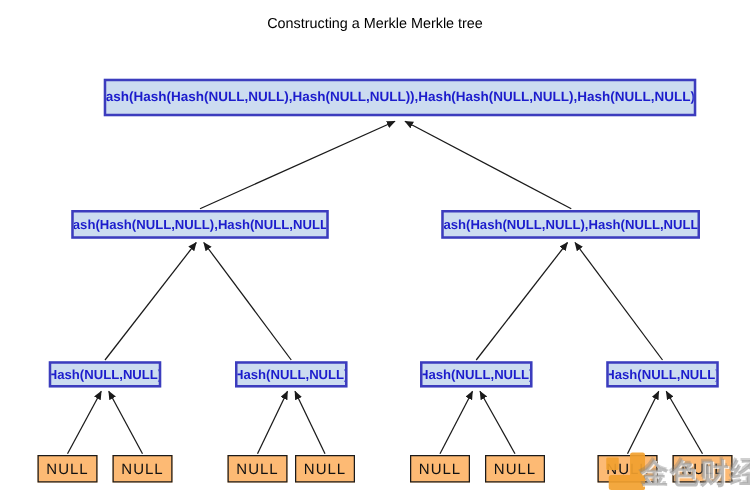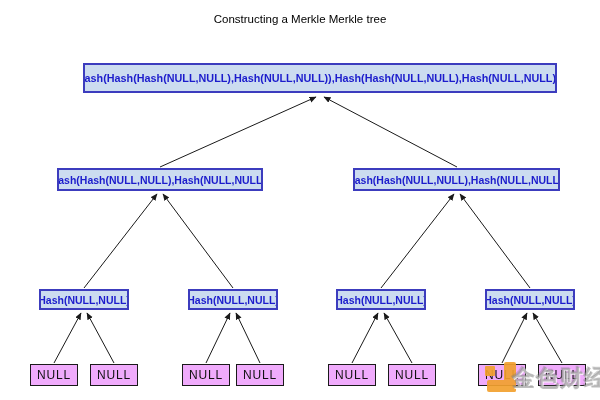--- a/index.html
+++ b/index.html
@@ -19,21 +19,21 @@
   }
   .node.root   {left:83px; top:63px; width:474px;height:30px;font-size:10.8px;}
   .node.l2-0   {left:57px; top:168px;width:206px;height:23px;}
   .node.l2-1   {left:353px;top:168px;width:207px;height:23px;}
   .node.l3-0   {left:39px; top:289px;width:90px; height:21px;}
   .node.l3-1   {left:188px;top:289px;width:90px; height:21px;}
   .node.l3-2   {left:336px;top:289px;width:90px; height:21px;}
   .node.l3-3   {left:485px;top:289px;width:90px; height:21px;}
   .leaf{
     position:absolute;box-sizing:border-box;display:flex;align-items:center;justify-content:center;
-    background:#f0abfc;border:1.5px solid #1a1a1a;color:#111111;
+    background:#fdba74;border:1.5px solid #1a1a1a;color:#111111;
     font-weight:normal;font-size:12px;letter-spacing:0.8px;white-space:nowrap;
     width:48px;height:22px;top:364px;
   }
   .leaf.p0{left:30px;}  .leaf.p1{left:90px;}
   .leaf.p2{left:182px;} .leaf.p3{left:236px;}
   .leaf.p4{left:328px;} .leaf.p5{left:388px;}
   .leaf.p6{left:478px;} .leaf.p7{left:538px;}
   .watermark{position:absolute;left:485px;top:361px;width:112px;height:34px;}
   .wm-logo{position:absolute;left:0;top:0;width:33px;height:33px;opacity:0.92;}
   .wm-logo .bar-bottom{position:absolute;left:2px;top:19px;width:29px;height:12px;background:#f2a12f;border-radius:2px;}

